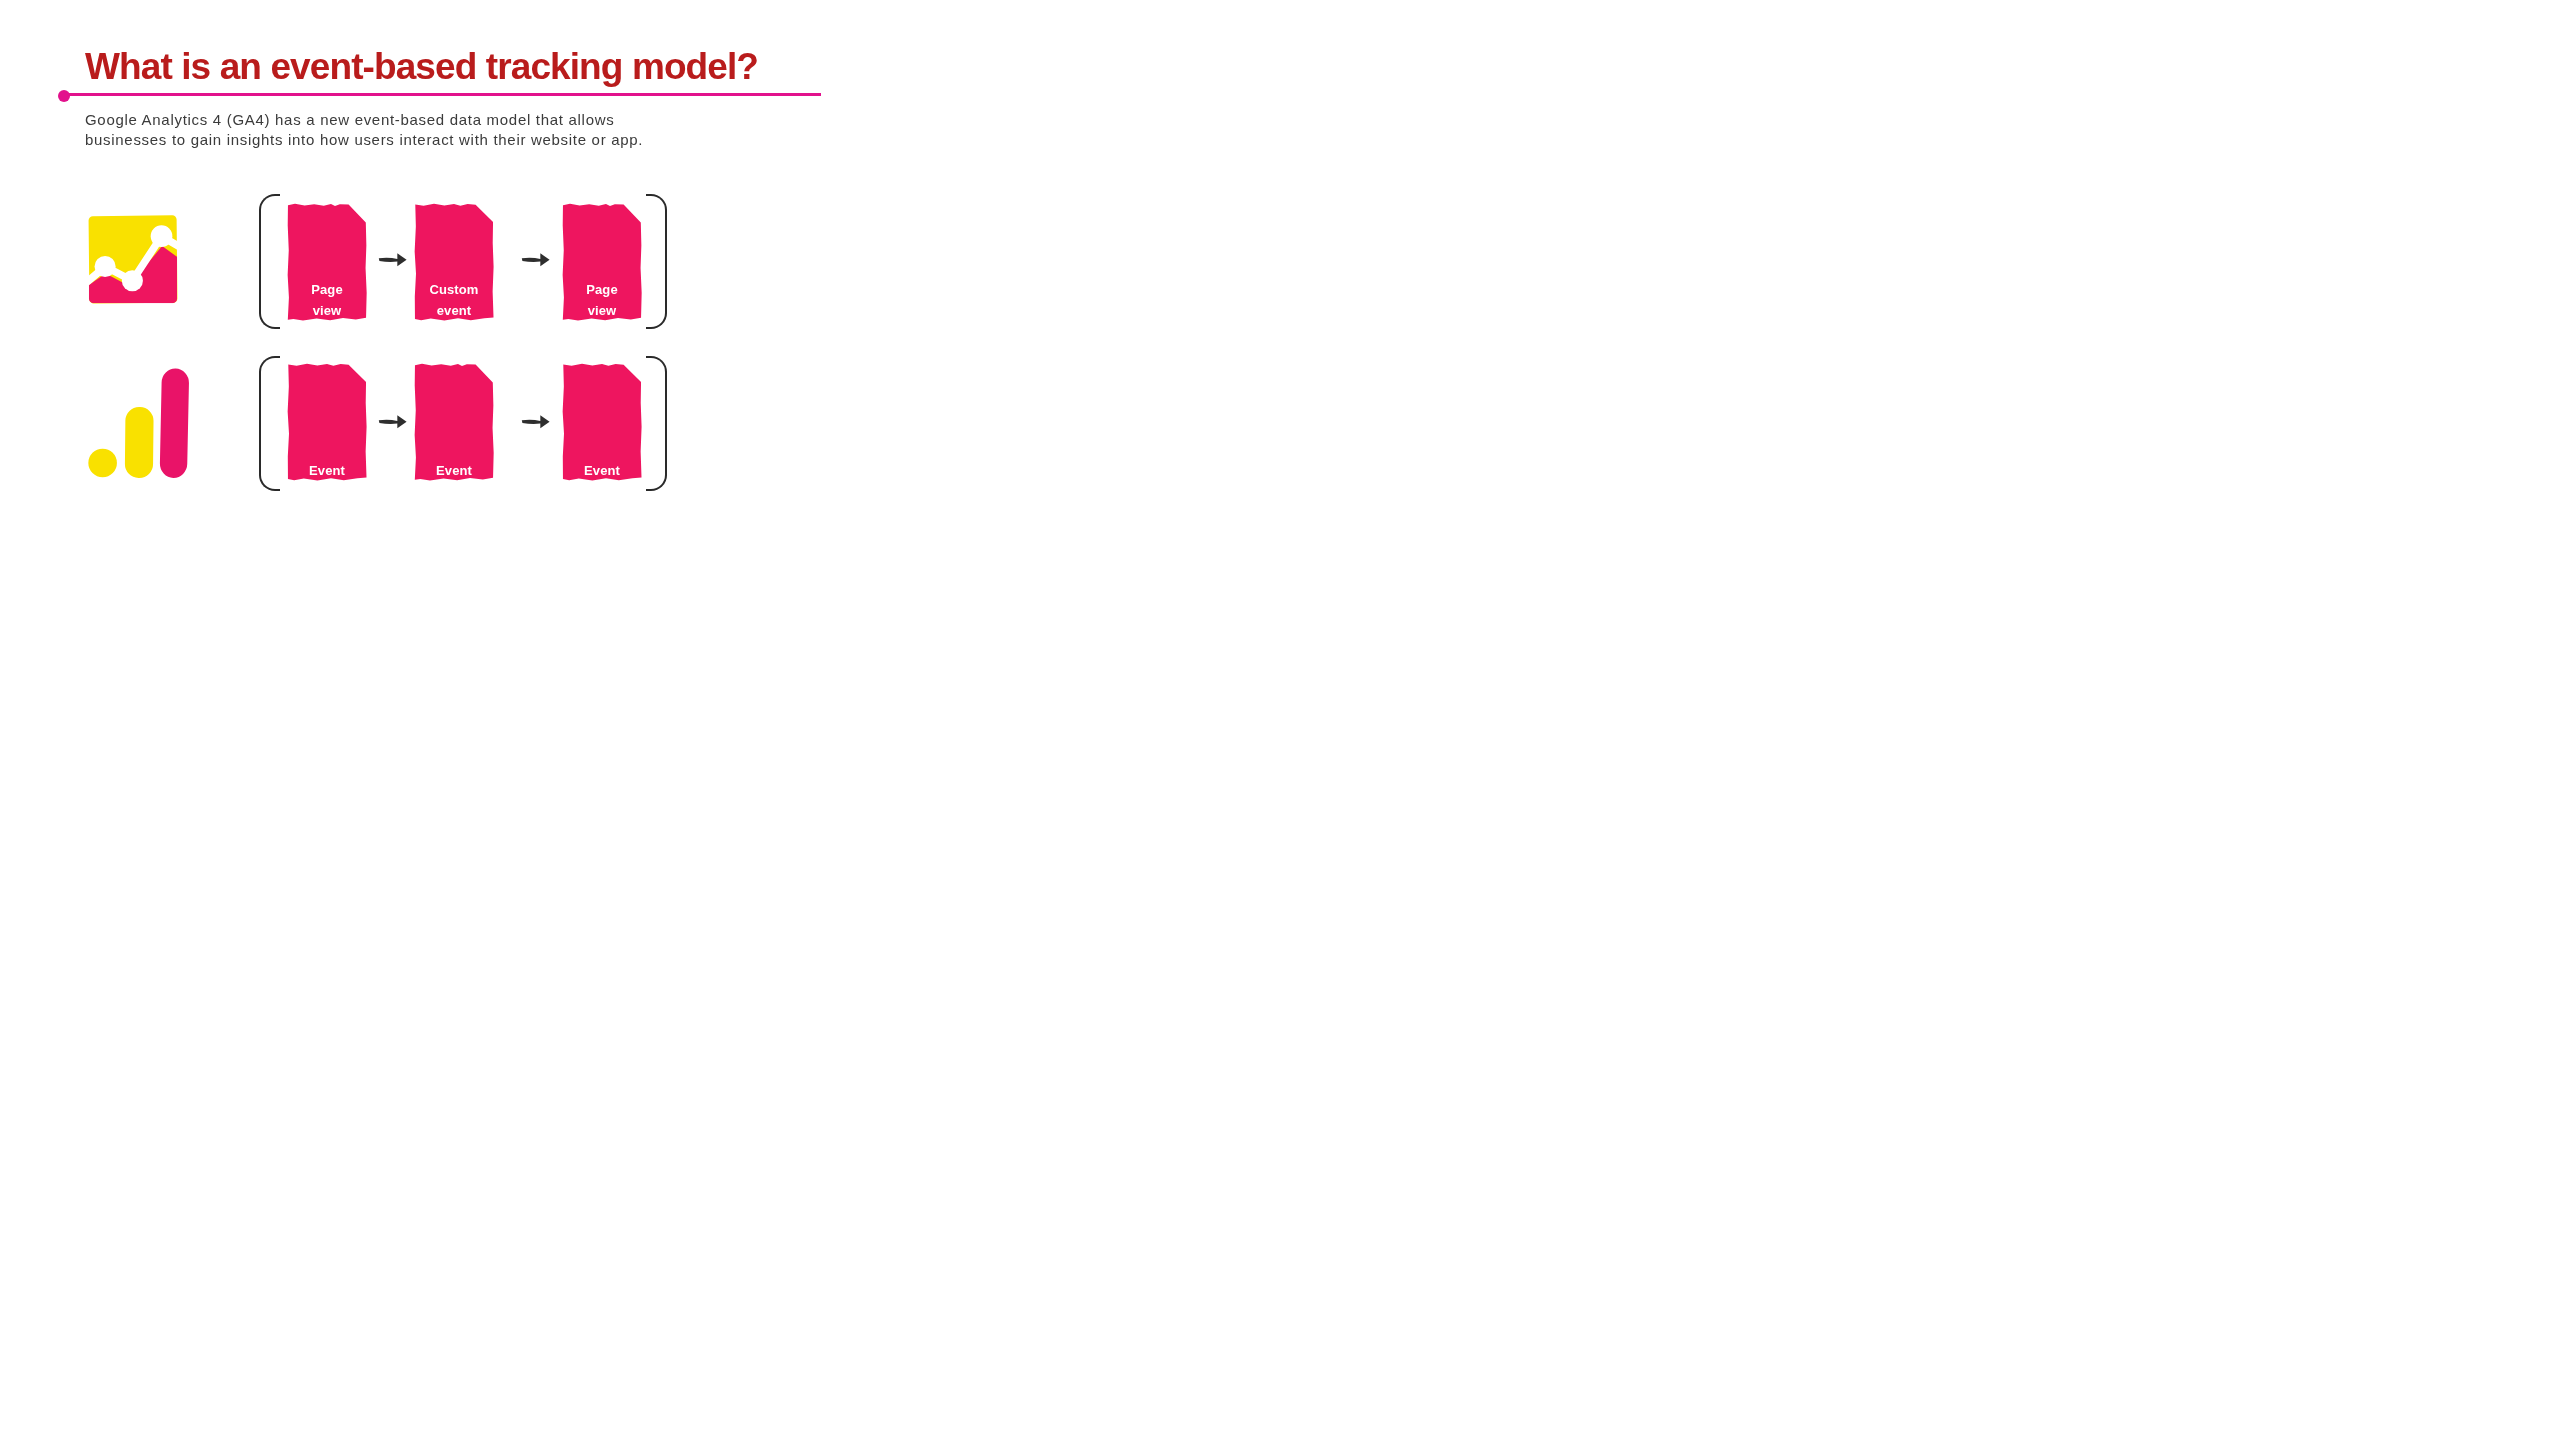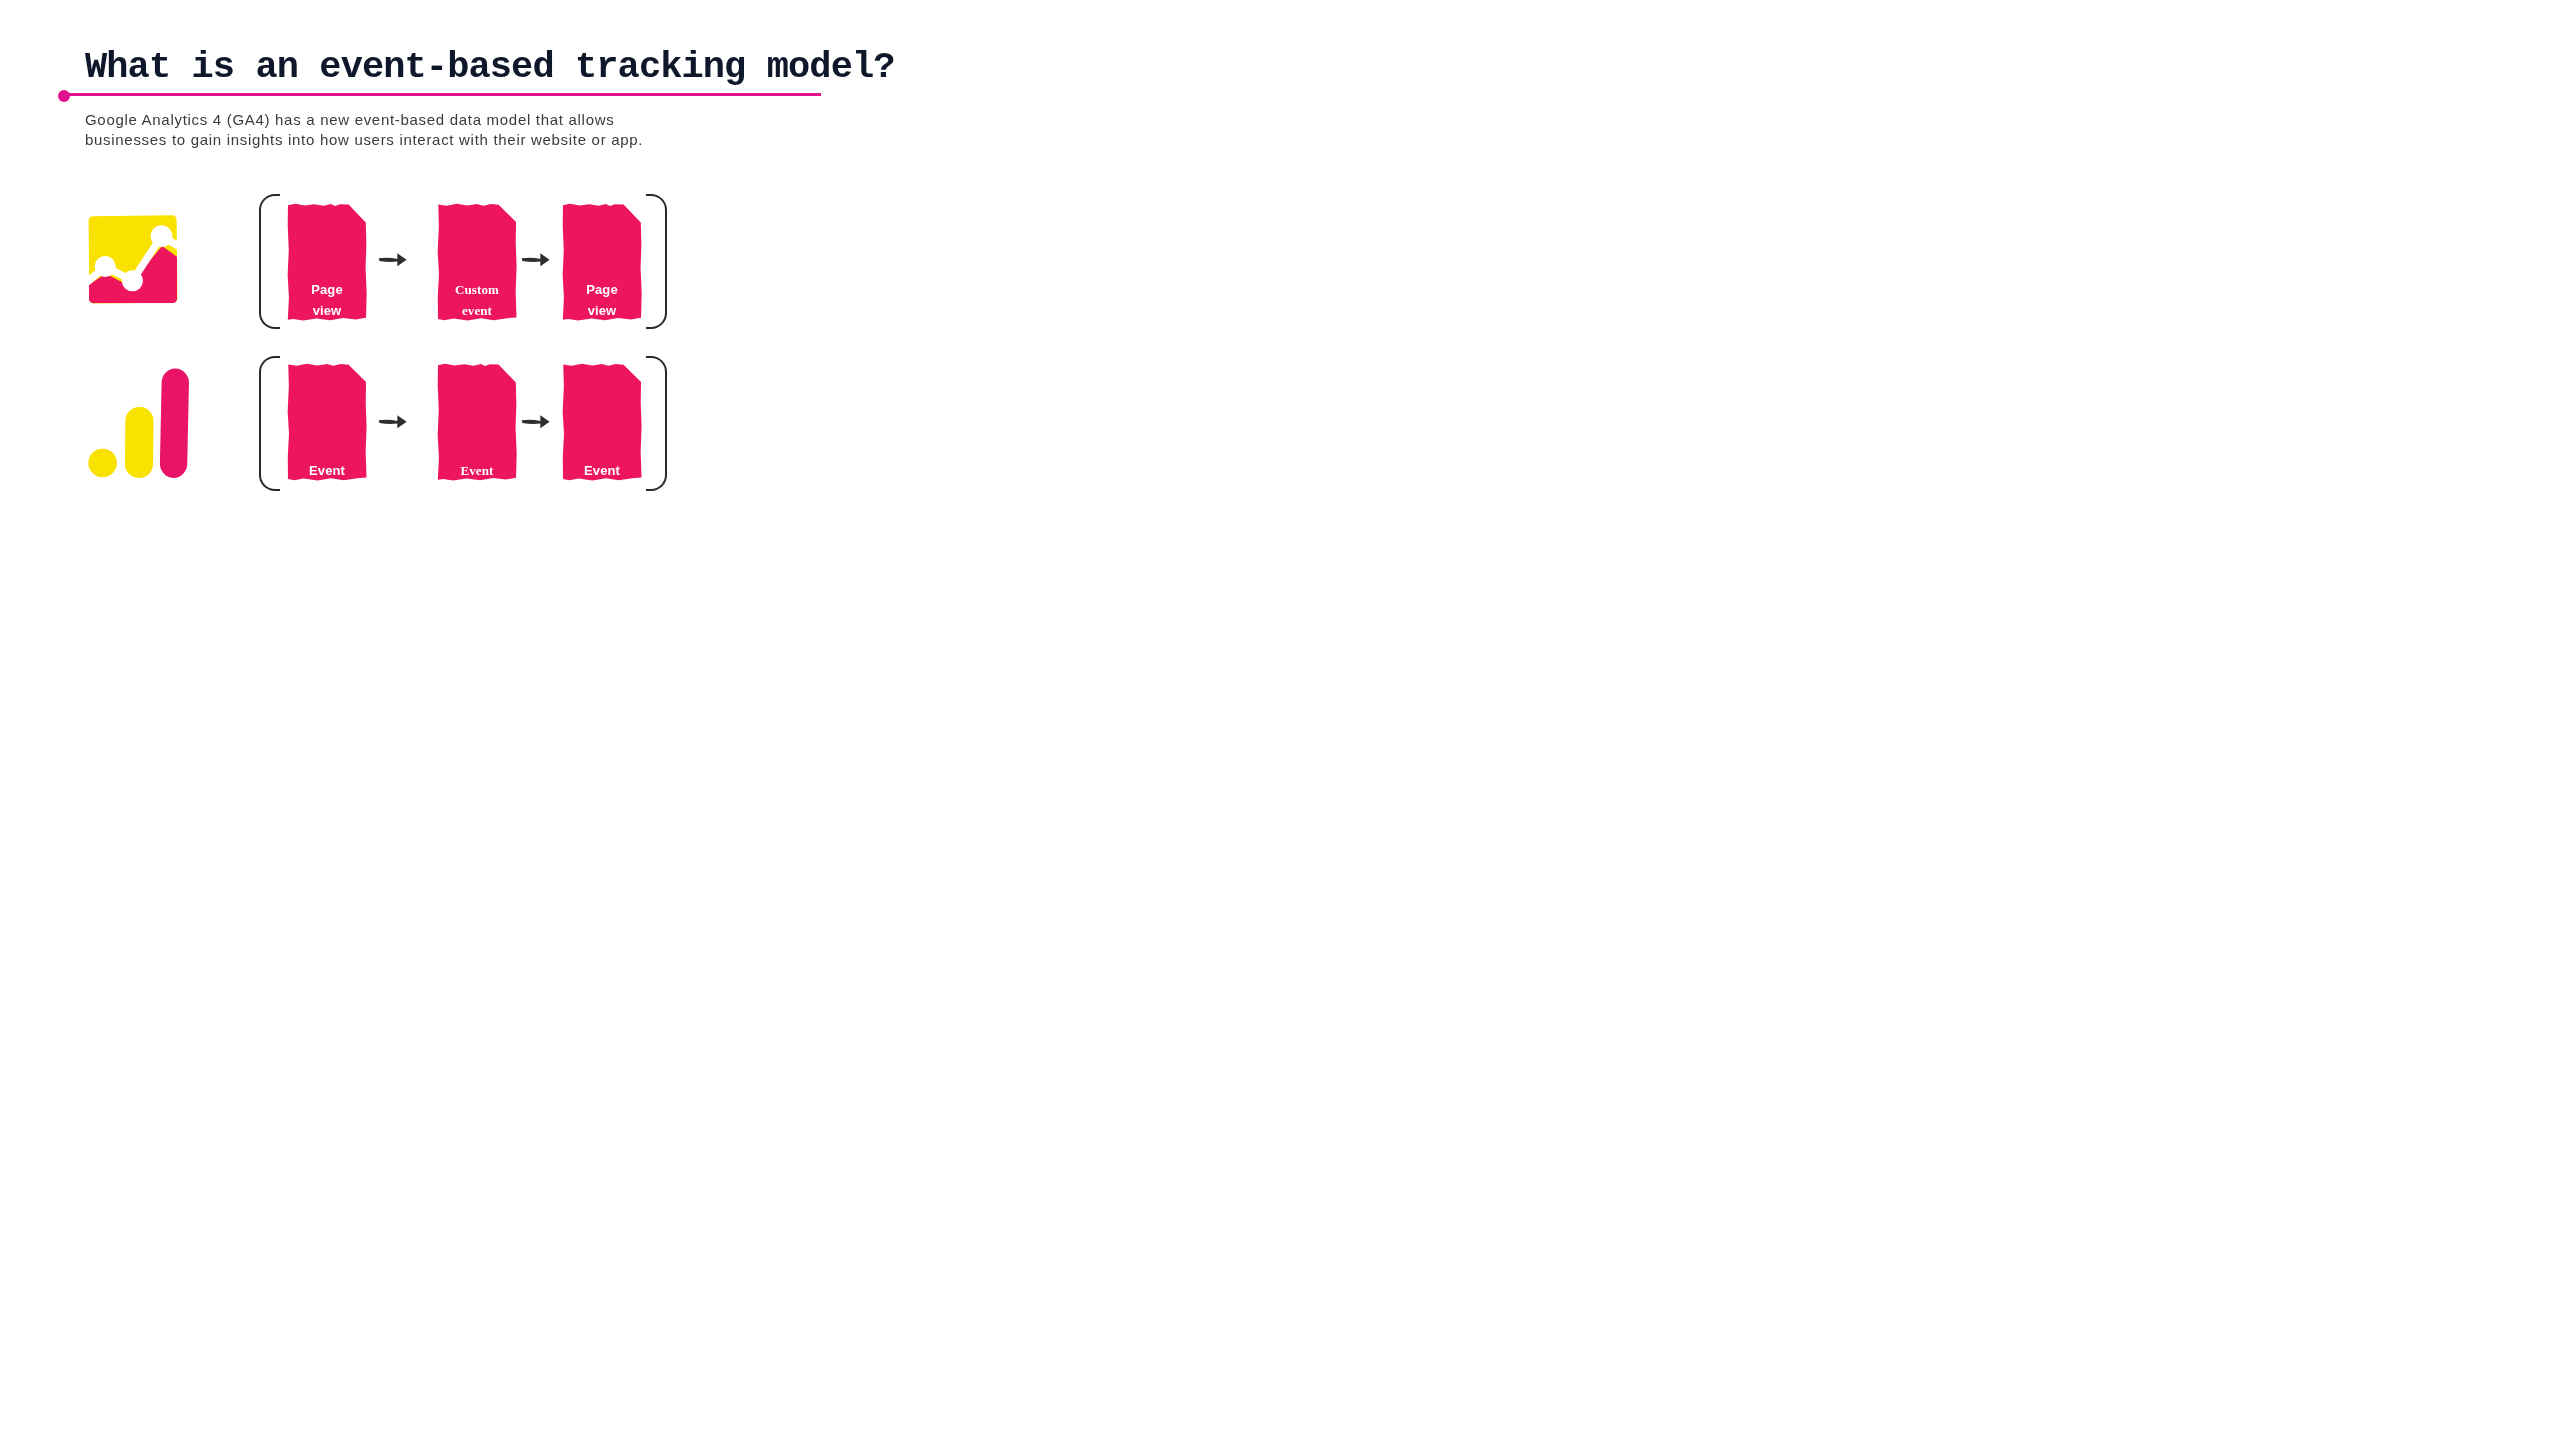--- a/index.html
+++ b/index.html
@@ -4,21 +4,21 @@
 <style>
   html,body{margin:0;padding:0;background:#ffffff;}
   .stage{
     position:relative;width:976px;height:549px;background:#ffffff;
     font-family:"Liberation Sans", sans-serif;overflow:hidden;
   }
   
   .title{
     position:absolute;left:85px;top:46px;
     font-size:37px;font-weight:800;letter-spacing:-0.9px;
-    color:#0f172a;white-space:nowrap;font-family:Liberation Mono, monospace;
+    color:#b91c1c;white-space:nowrap;
   }
   .divider-line{
     position:absolute;left:65px;top:93px;width:756px;height:3.1px;
     background:#e2118c;
   }
   .divider-dot{
     position:absolute;left:58px;top:90px;width:12.4px;height:12.4px;
     border-radius:50%;background:#e2118c;
   }
   .subtitle{
@@ -55,21 +55,21 @@
   .torn-b{clip-path:polygon(
     1.6% 1.2%, 12% 2.4%, 25% .7%, 38% 2.2%, 50% .9%, 58% 2.4%, 67% .8%, 77% 1.4%,
     98.8% 16.0%, 98.4% 34%, 99.5% 54%, 98.3% 75%, 99.4% 97.0%,
     88% 97.6%, 71% 99.3%, 55% 97.7%, 38% 99.5%, 21% 97.9%, 9% 99.3%, 1.2% 98.4%,
     1.0% 79%, 2.5% 60%, .8% 41%, 2.3% 20%);}
   .arrow{position:absolute;width:30px;height:21px;}
   
   .r1 .card{top:203px;} .r2 .card{top:363px;}
   .r1 .bracket{top:194px;} .r2 .bracket{top:356px;}
   .r1 .arrow{top:249px;}   .r2 .arrow{top:411px;}
-  .c1{left:287px;} .c2{left:437px;font-family:Liberation Serif, serif;} .c3{left:562px;}
+  .c1{left:287px;} .c2{left:414px;} .c3{left:562px;}
   .bl{left:259px;} .br{left:646px;}
   .a1{left:378px;} .a2{left:521px;}
 </style>
 </head>
 <body>
 
 <div class="stage">
 
   <div class="title">What is an event-based tracking model?</div>
   <div class="divider-dot"></div>

